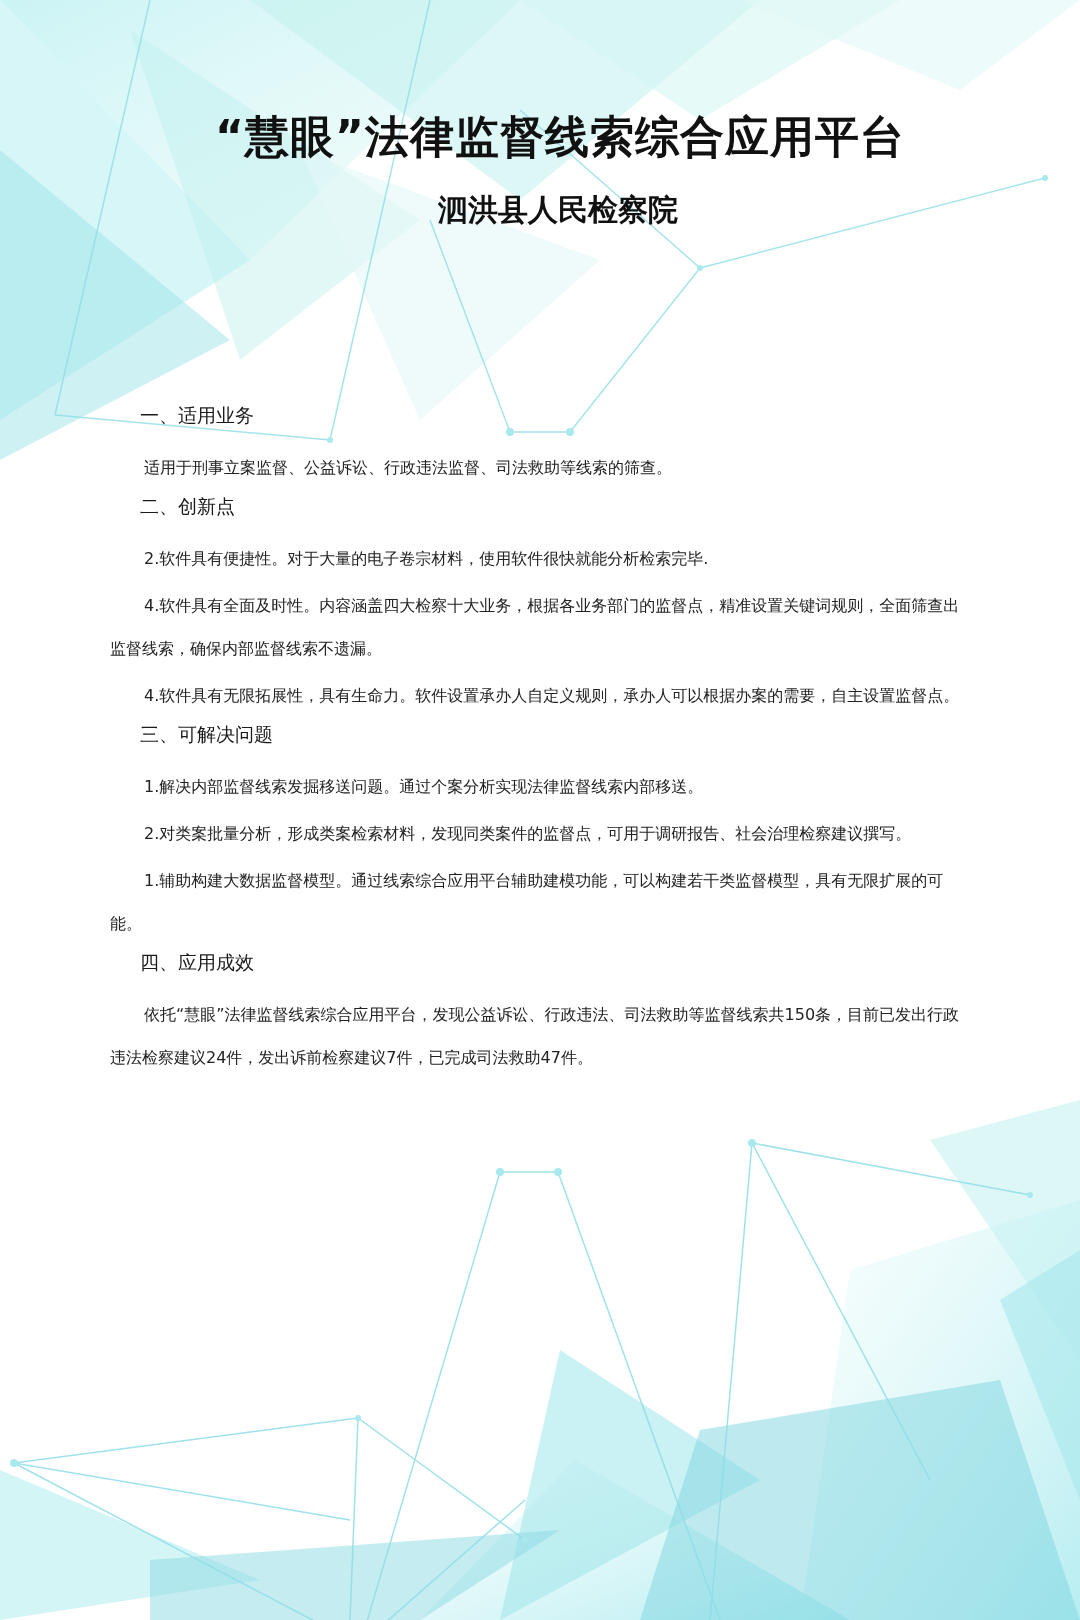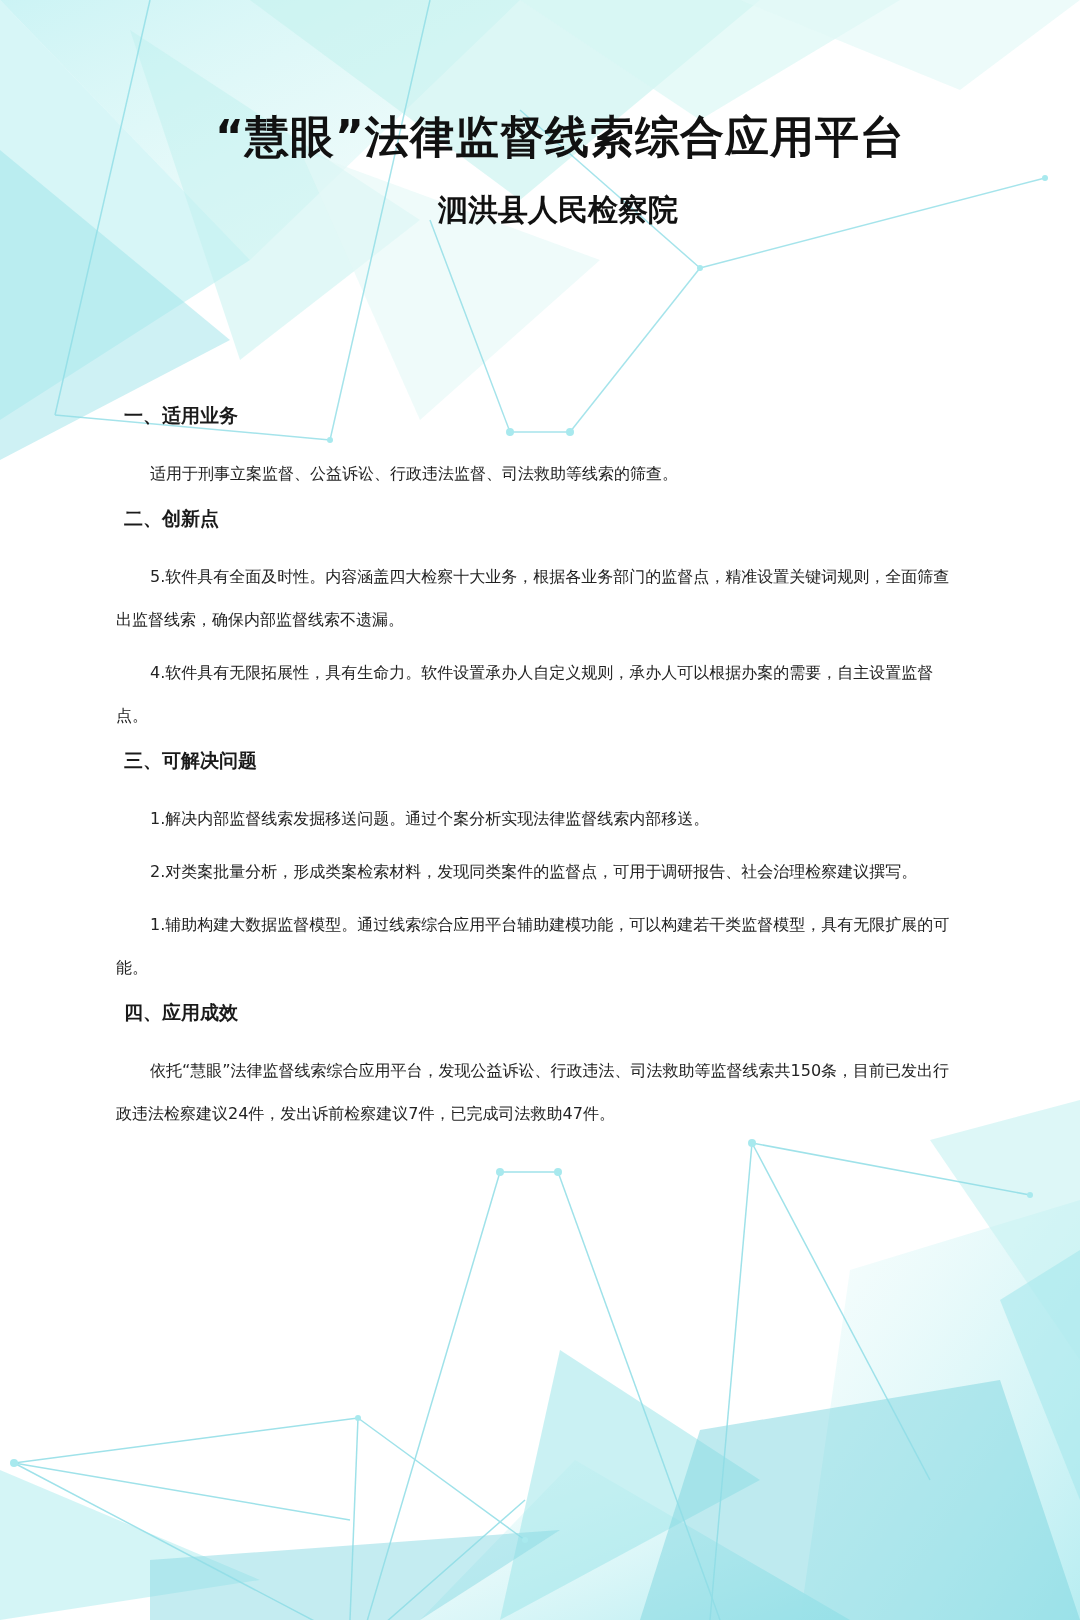--- a/index.html
+++ b/index.html
@@ -17,24 +17,24 @@
     padding-left: 40px; box-sizing: border-box;
   }
   .subtitle {
     position: absolute; left: 0; width: 1080px; top: 190px; text-align: center;
     font-size: 30px; font-weight: bold; color: #111; padding-left: 36px; box-sizing: border-box;
   }
   .body-text {
     position: absolute; left: 106px; top: 402px; width: 866px;
   }
   .h {
-    font-size: 19px; font-weight: bold; margin: 0 0 0 18px; height: 40px; line-height: 26px;
+    font-size: 19px; font-weight: normal; margin: 0 0 0 34px; height: 40px; line-height: 26px;
   }
   .p {
-    font-size: 16px; line-height: 43px; margin: 10px; text-indent: 34px; color: #222;
+    font-size: 16px; line-height: 43px; margin: 4px; text-indent: 34px; color: #222;
   }
 </style>
 </head>
 <body>
 
 <svg class="bg" viewBox="0 0 1080 1620" preserveAspectRatio="none">
   <defs>
     <linearGradient id="g1" x1="0" y1="0" x2="1" y2="1">
       <stop offset="0" stop-color="#a9ecee" stop-opacity="0.8"></stop>
       <stop offset="1" stop-color="#dff8f5" stop-opacity="0.4"></stop>
@@ -111,21 +111,22 @@
   <div class="subtitle">泗洪县人民检察院</div>
 
   <div class="body-text">
     <div>
       <div class="h">一、适用业务</div>
       <p class="p">适用于刑事立案监督、公益诉讼、行政违法监督、司法救助等线索的筛查。</p>
     </div>
 
     <div>
       <div class="h">二、创新点</div>
-      <p class="p">5.软件具有全面及时性。内容涵盖四大检察十大业务，根据各业务部门的监督点，精准设置关键词规则，全面筛查出监督线索，确保内部监督线索不遗漏。</p>
+      <p class="p">2.软件具有便捷性。对于大量的电子卷宗材料，使用软件很快就能分析检索完毕.</p>
+      <p class="p">4.软件具有全面及时性。内容涵盖四大检察十大业务，根据各业务部门的监督点，精准设置关键词规则，全面筛查出监督线索，确保内部监督线索不遗漏。</p>
       <p class="p">4.软件具有无限拓展性，具有生命力。软件设置承办人自定义规则，承办人可以根据办案的需要，自主设置监督点。</p>
     </div>
 
     <div>
       <div class="h">三、可解决问题</div>
       <p class="p">1.解决内部监督线索发掘移送问题。通过个案分析实现法律监督线索内部移送。</p>
       <p class="p">2.对类案批量分析，形成类案检索材料，发现同类案件的监督点，可用于调研报告、社会治理检察建议撰写。</p>
       <p class="p">1.辅助构建大数据监督模型。通过线索综合应用平台辅助建模功能，可以构建若干类监督模型，具有无限扩展的可能。</p>
     </div>
 

